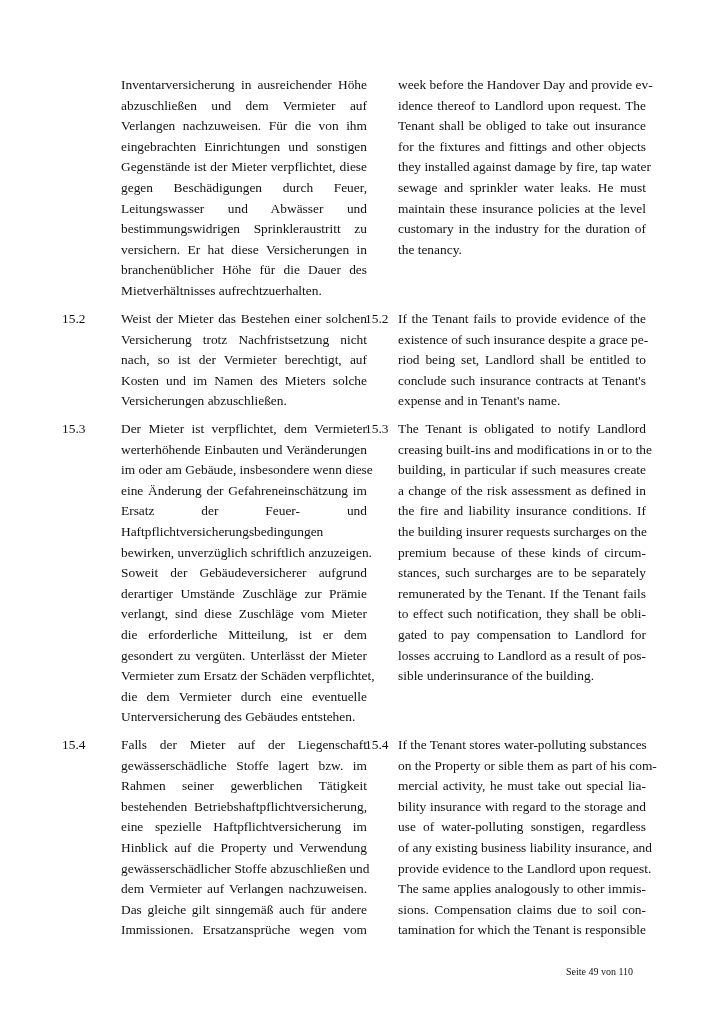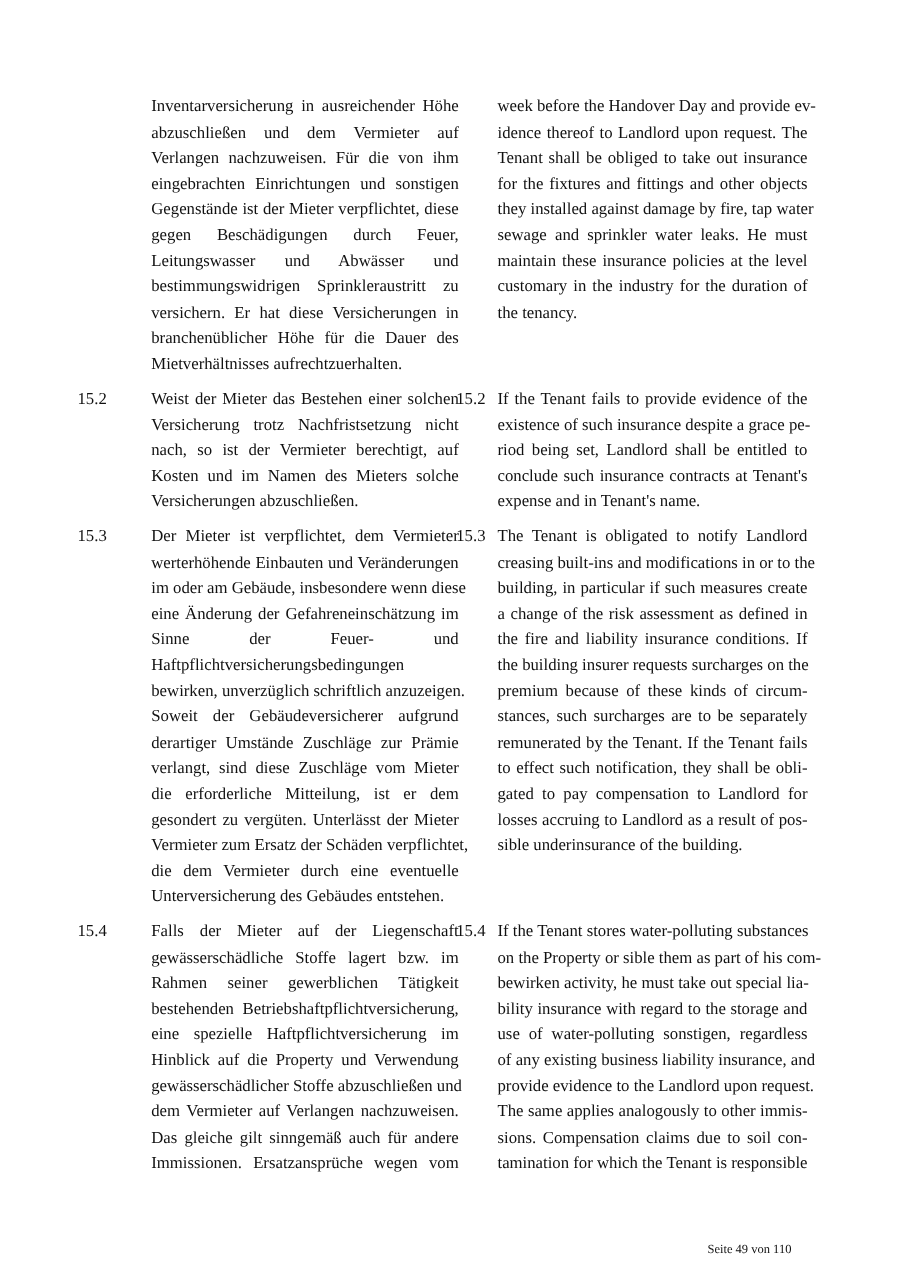--- a/index.html
+++ b/index.html
@@ -8,21 +8,21 @@
   .page { position:absolute; left:0; top:0; width:720px; height:1018px; }
   .row { position:absolute; left:0; width:720px; }
   .num { position:absolute; font-size:13.4px; line-height:20.6px; }
   .col { position:absolute; font-size:13.4px; line-height:20.6px; text-align:justify; hyphens:manual; }
   .col .ln { display:block; text-align:justify; text-align-last:justify; white-space:nowrap; }
   .col .ln.last { text-align-last:left; }
   .lnum { left:62px; }
   .rnum { left:365px; }
   .lcol { left:105px; width:246px;margin-left:16px; }
   .rcol { left:398px; width:248px; }
-  .footer { position:absolute; left:566px; top:994px; font-size:10px; }
+  .footer { position:absolute; left:566px; top:966px; font-size:10px; }
 </style>
 </head>
 <body>
 
 <div class="page">
 
   <div class="row" style="top:75px;">
     <div class="col lcol">
       <span class="ln">Inventarversicherung in ausreichender Höhe</span>
       <span class="ln">abzuschließen und dem Vermieter auf</span>
@@ -68,21 +68,21 @@
     </div>
   </div>
 
   <div class="row" style="top:419px;">
     <div class="num lnum">15.3</div>
     <div class="col lcol">
       <span class="ln">Der Mieter ist verpflichtet, dem Vermieter</span>
       <span class="ln">werterhöhende Einbauten und Veränderungen</span>
       <span class="ln">im oder am Gebäude, insbesondere wenn diese</span>
       <span class="ln">eine Änderung der Gefahreneinschätzung im</span>
-      <span class="ln">Sinne der Feuer- und</span>
+      <span class="ln">Ersatz der Feuer- und</span>
       <span class="ln last">Haftpflichtversicherungsbedingungen</span>
       <span class="ln">bewirken, unverzüglich schriftlich anzuzeigen.</span>
       <span class="ln">Soweit der Gebäudeversicherer aufgrund</span>
       <span class="ln">derartiger Umstände Zuschläge zur Prämie</span>
       <span class="ln">verlangt, sind diese Zuschläge vom Mieter</span>
       <span class="ln">die erforderliche Mitteilung, ist er dem</span>
       <span class="ln">gesondert zu vergüten. Unterlässt der Mieter</span>
       <span class="ln">Vermieter zum Ersatz der Schäden verpflichtet,</span>
       <span class="ln">die dem Vermieter durch eine eventuelle</span>
       <span class="ln last">Unterversicherung des Gebäudes entstehen.</span>
@@ -116,21 +116,21 @@
       <span class="ln">Hinblick auf die Property und Verwendung</span>
       <span class="ln">gewässerschädlicher Stoffe abzuschließen und</span>
       <span class="ln">dem Vermieter auf Verlangen nachzuweisen.</span>
       <span class="ln">Das gleiche gilt sinngemäß auch für andere</span>
       <span class="ln">Immissionen. Ersatzansprüche wegen vom</span>
     </div>
     <div class="num rnum">15.4</div>
     <div class="col rcol">
       <span class="ln">If the Tenant stores water-polluting substances</span>
       <span class="ln">on the Property or sible them as part of his com-</span>
-      <span class="ln">bewirken activity, he must take out special lia-</span>
+      <span class="ln">mercial activity, he must take out special lia-</span>
       <span class="ln">bility insurance with regard to the storage and</span>
       <span class="ln">use of water-polluting sonstigen, regardless</span>
       <span class="ln">of any existing business liability insurance, and</span>
       <span class="ln">provide evidence to the Landlord upon request.</span>
       <span class="ln">The same applies analogously to other immis-</span>
       <span class="ln">sions. Compensation claims due to soil con-</span>
       <span class="ln">tamination for which the Tenant is responsible</span>
     </div>
   </div>
 

